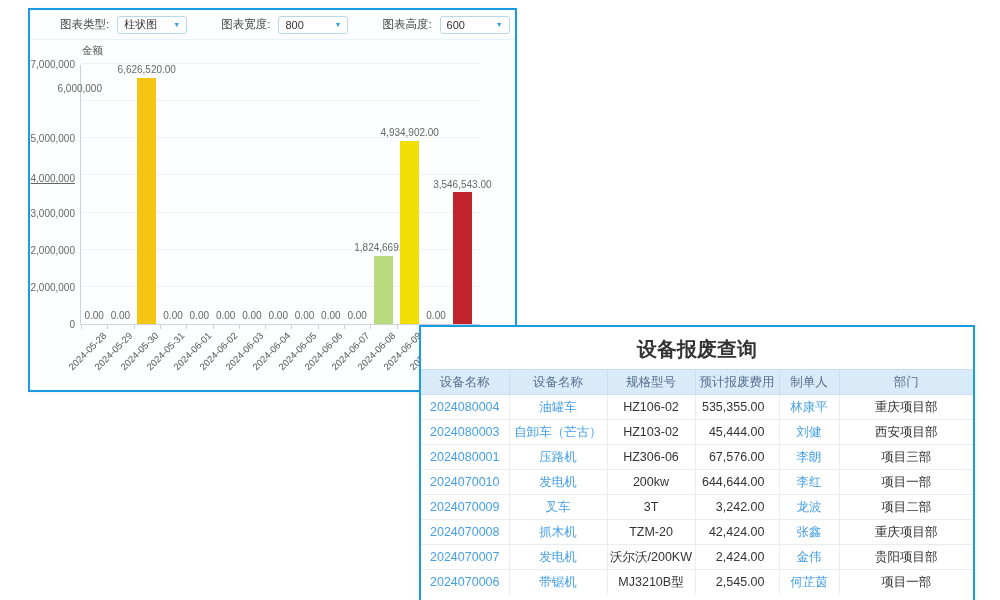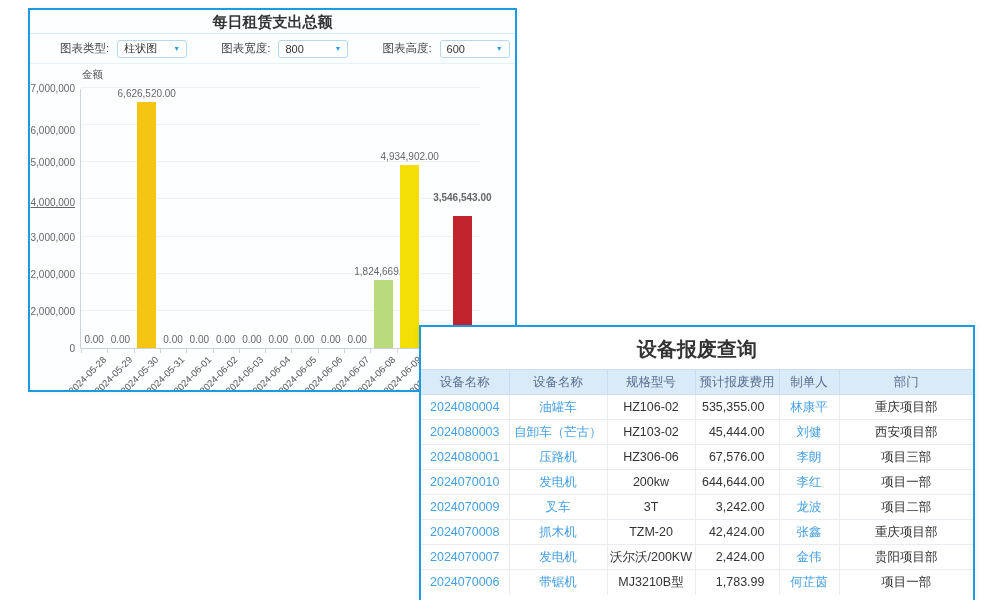--- a/index.html
+++ b/index.html
@@ -48,21 +48,20 @@
              overflow:hidden; white-space:nowrap; }
   tbody td:last-child { border-right:none; }
   tbody tr:last-child td { border-bottom:none; }
   td.num { text-align:right; padding-right:14px; }
   .link { color:#459fe6; cursor:pointer; }
 </style>
 </head>
 <body>
 
 <div class="chart-panel">
-  <div class="chart-panel-title">每日租赁支出总额</div>
 
   <div class="controls">
     <div class="ctrl">
       <span>图表类型:</span>
       <div class="select">
         <span>柱状图</span>
         <span class="caret">▼</span>
       </div>
     </div>
     <div class="ctrl">
@@ -89,21 +88,21 @@
         <div class="ytick" style="bottom: 31.1429px;">2,000,000</div>
         <div class="gridline" style="bottom: 74.2857px;"></div>
         <div class="ytick" style="bottom: 68.2857px;">2,000,000</div>
         <div class="gridline" style="bottom: 111.429px;"></div>
         <div class="ytick" style="bottom: 105.429px;">3,000,000</div>
         <div class="gridline" style="bottom: 148.571px;"></div>
         <div class="ytick" style="bottom: 140px; text-decoration: underline;">4,000,000</div>
         <div class="gridline" style="bottom: 185.714px;"></div>
         <div class="ytick" style="bottom: 179.714px;">5,000,000</div>
         <div class="gridline" style="bottom: 222.857px;"></div>
-        <div class="ytick" style="bottom: 212px;">6,000,000</div>
+        <div class="ytick" style="bottom: 230px; margin-left: 27px;">6,000,000</div>
         <div class="gridline" style="bottom: 260px;"></div>
         <div class="ytick" style="bottom: 254px;">7,000,000</div>
         <div class="bar-value-label" style="left: -41.85px; bottom: 3px;">0.00</div>
         <div class="xlabel" style="left: -90.85px; top: 265px;"><span>2024-05-28</span></div>
         <div class="bar-value-label" style="left: -15.55px; bottom: 3px;">0.00</div>
         <div class="xlabel" style="left: -64.55px; top: 265px;"><span>2024-05-29</span></div>
         <div class="bar" style="left: 56.25px; height: 246.1px; background: rgb(244, 197, 19);"></div>
         <div class="bar-value-label" style="left: 10.75px; bottom: 249.128px;">6,626,520.00</div>
         <div class="xlabel" style="left: -38.25px; top: 265px;"><span>2024-05-30</span></div>
         <div class="bar-value-label" style="left: 37.05px; bottom: 3px;">0.00</div>
@@ -124,21 +123,21 @@
         <div class="xlabel" style="left: 172.15px; top: 265px;"><span>2024-06-07</span></div>
         <div class="bar" style="left: 292.95px; height: 67.8px; background: rgb(185, 219, 126);"></div>
         <div class="bar-value-label" style="left: 247.45px; bottom: 70.7734px;">1,824,669.00</div>
         <div class="xlabel" style="left: 198.45px; top: 265px;"><span>2024-06-08</span></div>
         <div class="bar" style="left: 319.25px; height: 183.3px; background: rgb(242, 223, 5);"></div>
         <div class="bar-value-label" style="left: 273.75px; bottom: 186.296px;">4,934,902.00</div>
         <div class="xlabel" style="left: 224.75px; top: 265px;"><span>2024-06-09</span></div>
         <div class="bar-value-label" style="left: 300.05px; bottom: 3px;">0.00</div>
         <div class="xlabel" style="left: 251.05px; top: 265px;"><span>2024-06-10</span></div>
         <div class="bar" style="left: 371.85px; height: 131.7px; background: rgb(194, 36, 46);"></div>
-        <div class="bar-value-label" style="left: 326.35px; bottom: 145px; font-weight: bold;">3,546,543.00</div>
+        <div class="bar-value-label" style="left: 326.35px; bottom: 134px;">3,546,543.00</div>
         <div class="xlabel" style="left: 277.35px; top: 265px;"><span>2024-06-11</span></div>
         <div class="xtick" style="left: 0px;"></div>
         <div class="xtick" style="left: 26.3px;"></div>
         <div class="xtick" style="left: 52.6px;"></div>
         <div class="xtick" style="left: 78.9px;"></div>
         <div class="xtick" style="left: 105.2px;"></div>
         <div class="xtick" style="left: 131.5px;"></div>
         <div class="xtick" style="left: 157.8px;"></div>
         <div class="xtick" style="left: 184.1px;"></div>
         <div class="xtick" style="left: 210.4px;"></div>
@@ -228,19 +227,19 @@
           <td><span class="link">发电机</span></td>
           <td>沃尔沃/200KW</td>
           <td class="num">2,424.00</td>
           <td><span class="link">金伟</span></td>
           <td>贵阳项目部</td>
         </tr>
         <tr>
           <td><span class="link">2024070006</span></td>
           <td><span class="link">带锯机</span></td>
           <td>MJ3210B型</td>
-          <td class="num">1,783.99</td>
+          <td class="num">2,545.00</td>
           <td><span class="link">何芷茵</span></td>
           <td>项目一部</td>
         </tr>
       </tbody>
   </table>
 </div>
 
 </body></html>

